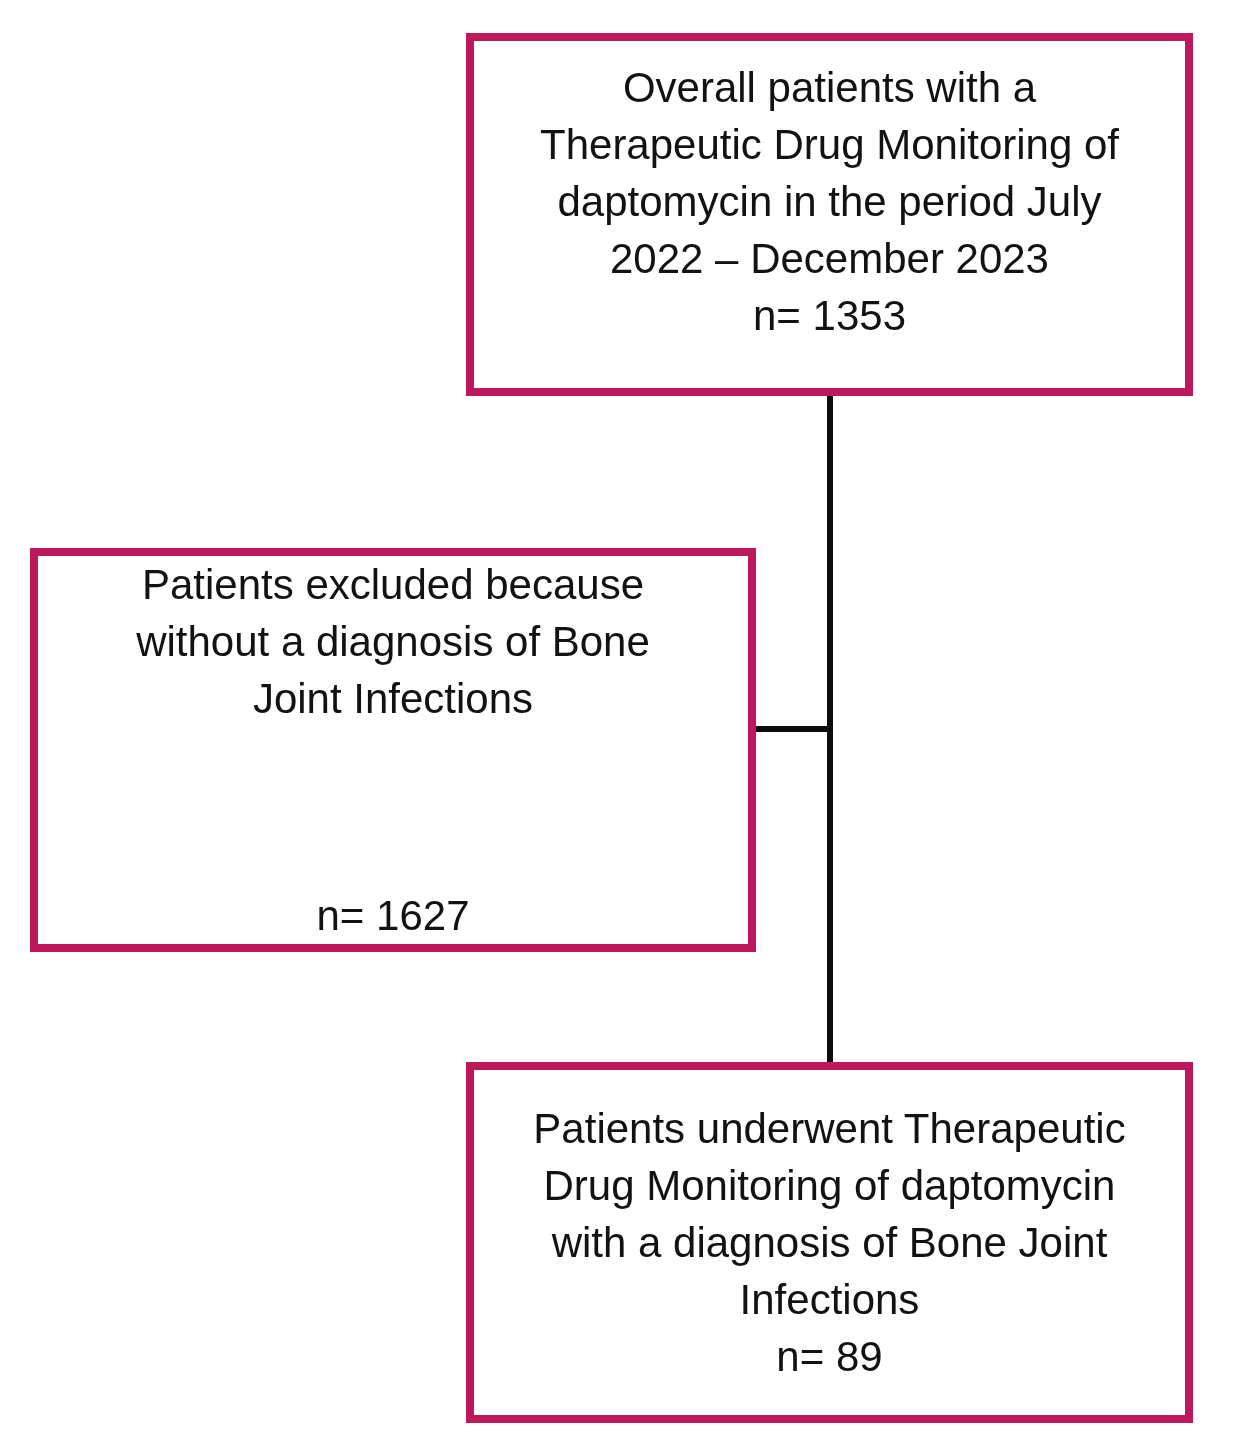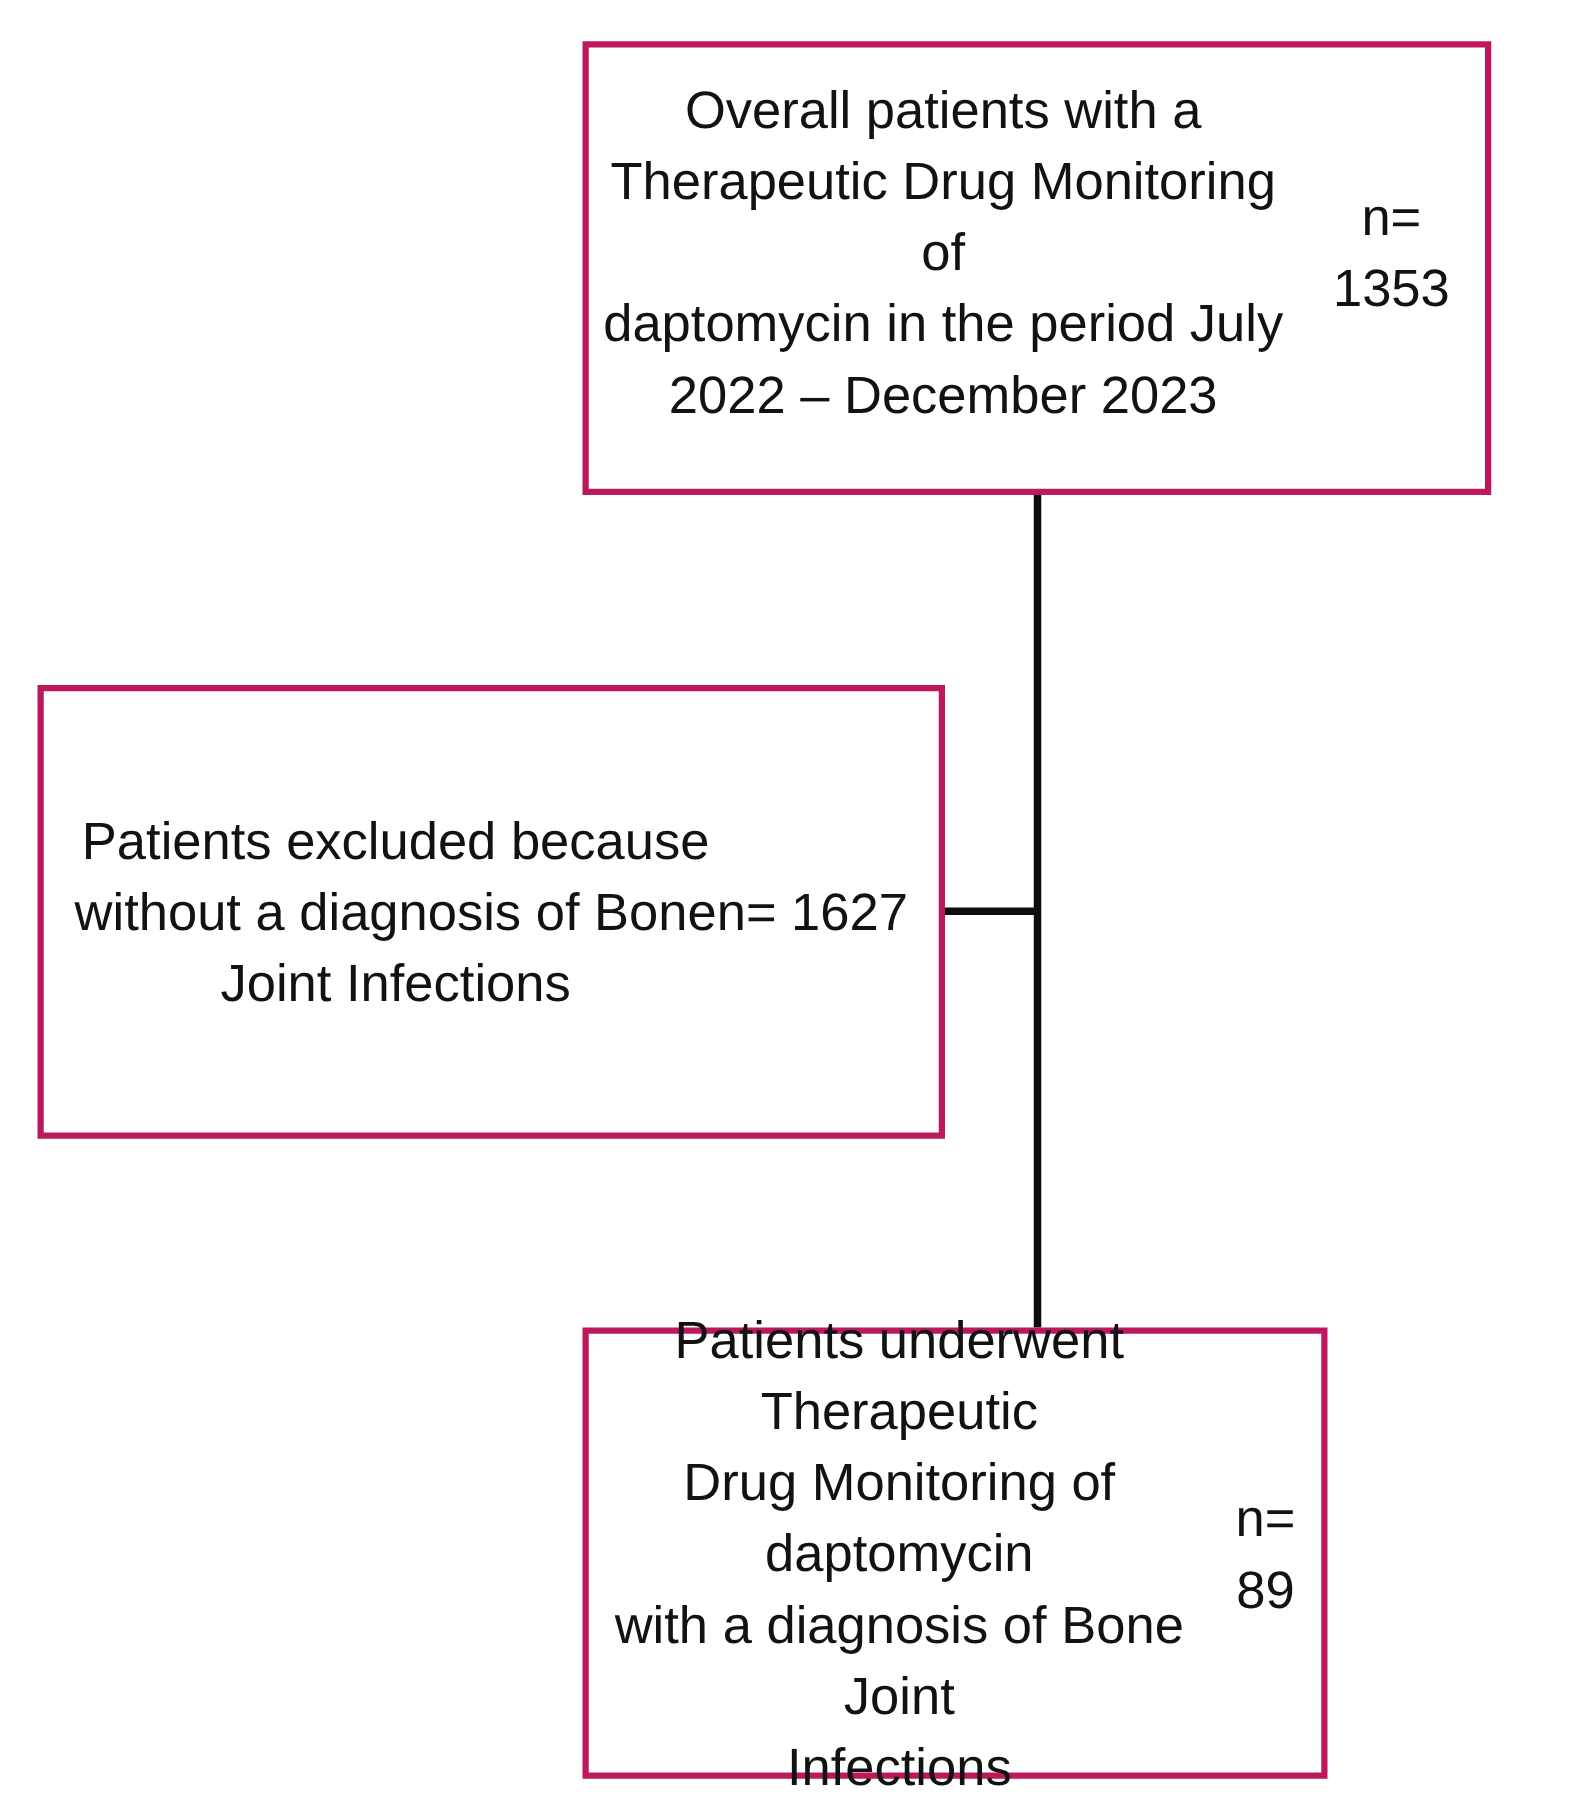--- a/index.html
+++ b/index.html
@@ -12,23 +12,24 @@
     width: 1257px;
     height: 1455px;
     background: #ffffff;
     font-family: "Liberation Sans", sans-serif;
     color: #121212;
     overflow: hidden;
   }
   .flow-box {
     position: absolute;
     box-sizing: border-box;
-    border: 5px solid #be185d;
+    border: 8px solid #be185d;
     background: #ffffff;
     display: flex;
+    flex-direction: column;
     justify-content: center;
     align-items: center;
     text-align: center;
     font-size: 42px;
     line-height: 57px;
   }
   .flow-box .box-text {
     white-space: pre-line;
   }
   .flow-box .box-count {
@@ -38,26 +39,27 @@
     left: 466px;
     top: 33px;
     width: 727px;
     height: 363px;
     padding-bottom: 26px;
   }
   .box-excluded {
     left: 30px;
     top: 548px;
     width: 726px;
-    height: 363px;
+    height: 404px;
+    justify-content: space-between;
   }
   .box-included {
     left: 466px;
     top: 1062px;
-    width: 596px;
+    width: 727px;
     height: 361px;
   }
   .box-excluded .box-count,
   .box-included .box-count {
   }
   .connector {
     position: absolute;
     background: #0d0d0d;
   }
   .connector-vertical {

